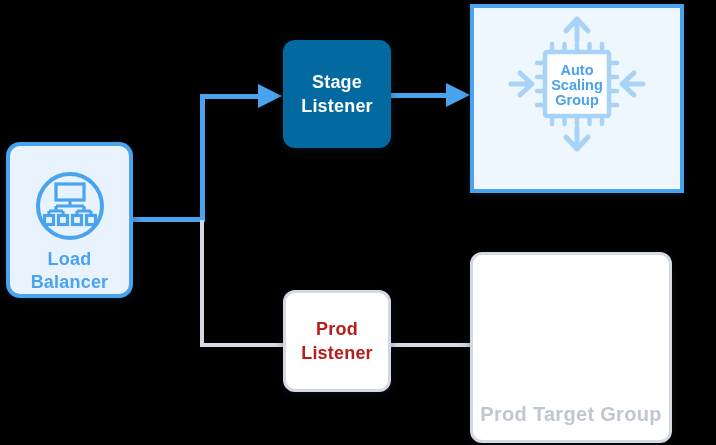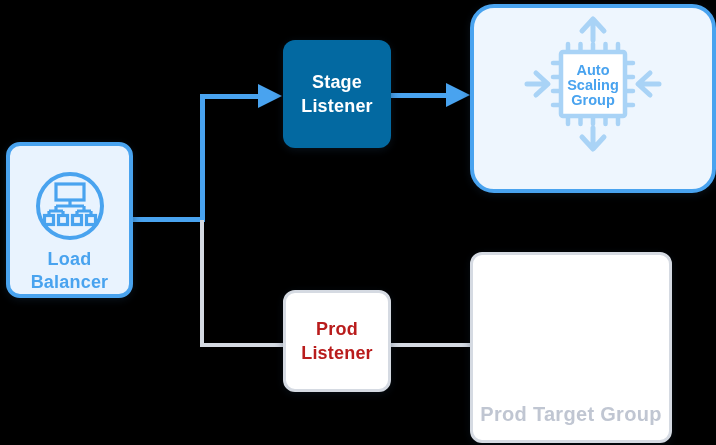--- a/index.html
+++ b/index.html
@@ -46,22 +46,22 @@
   .prod-listener {
     left:283px; top:290px; width:108px; height:102px;
     background:#ffffff; border:3px solid #d5dae2; border-radius:12px;
     display:flex; align-items:center; justify-content:center;
     box-shadow:0 2px 8px rgba(20,40,60,.35);
   }
   .prod-listener .node-label { font-size:18px; line-height:24px; color:#b91c1c; }
 
   
   .stage-target {
-    left:470px; top:4px; width:246px; height:189px;
-    background:#eef6fe; border:4px solid #49a3ef; border-radius:24px;
+    left:470px; top:4px; width:214px; height:189px;
+    background:#eef6fe; border:4px solid #49a3ef; border-radius:0;
     box-shadow:0 2px 8px rgba(20,40,60,.45);
   }
   .stage-target svg { position:absolute; left:50%; transform:translateX(-50%); top:6px; }
   .stage-target .node-label {
     position:absolute; left:0; right:0; bottom:8px;
     font-size:20px; color:#49a3ef; letter-spacing:.3px;
   }
 
   .prod-target {
     left:470px; top:252px; width:202px; height:191px;

